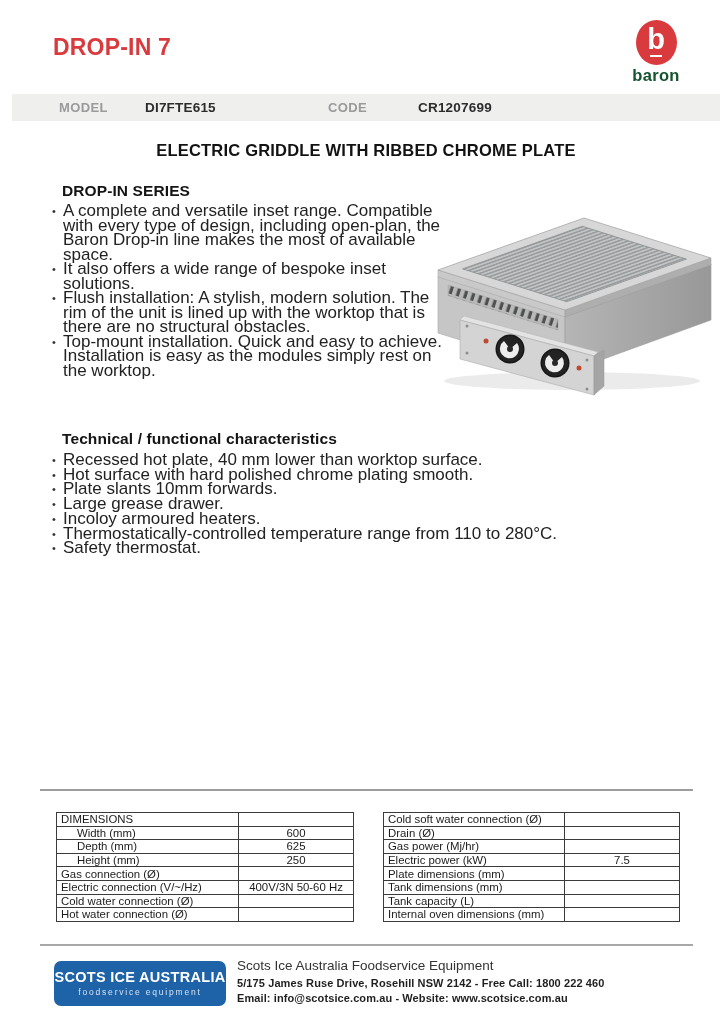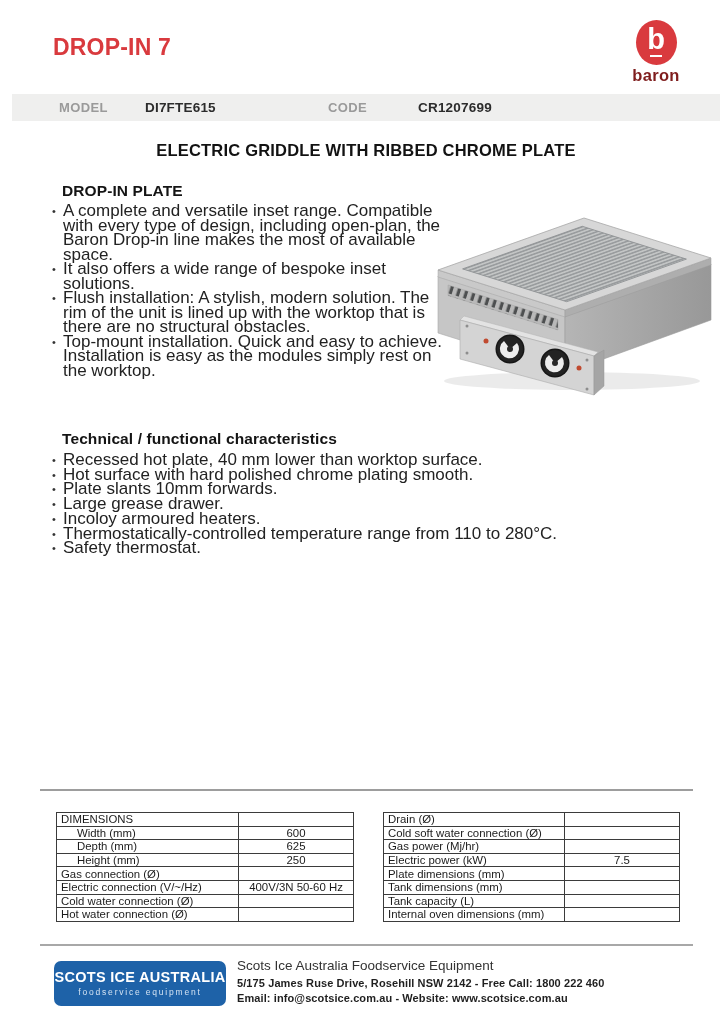--- a/index.html
+++ b/index.html
@@ -15,21 +15,21 @@
     font-size:23px; font-weight:800; letter-spacing:0.2px; color:#d93a3e;
   }
   .logo { position:absolute; left:620px; top:20px; width:64px; text-align:center; }
   .logo-circle {
     width:41px; height:45px; border-radius:50%; background:#d93a3e;
     margin:0 auto; position:relative; display:flex; align-items:center; justify-content:center;
   }
   .logo-b { color:#fff; font-size:29px; font-weight:700; line-height:1; margin-top:-6px; }
   .logo-underline { position:absolute; left:50%; transform:translateX(-50%); bottom:8px;
     width:12px; height:2.4px; background:#fff; }
-  .logo-text { font-size:16.5px; font-weight:600; color:#7f1d1d; margin-top:1px; letter-spacing:0.3px; }
+  .logo-text { font-size:16.5px; font-weight:600; color:#14532d; margin-top:1px; letter-spacing:0.3px; }
   
   .model-bar {
     position:absolute; left:8px; top:94px; width:708px; height:27px; background:#efefee;
   }
   .bar-label { position:absolute; top:6px; font-size:13px; font-weight:600; color:#9a9a9a; letter-spacing:0.4px; }
   .bar-value { position:absolute; top:6px; font-size:13.5px; font-weight:600; color:#2c2c2c; letter-spacing:0.2px; }
   
   .product-title {
     position:absolute; left:0; top:141px; width:724px; text-align:center;
     font-size:16.5px; font-weight:700; color:#121212; letter-spacing:0.2px;
@@ -98,21 +98,21 @@
 
   <div class="model-bar">
     <span class="bar-label" style="left:47px">MODEL</span>
     <span class="bar-value" style="left:133px">DI7FTE615</span>
     <span class="bar-label" style="left:316px">CODE</span>
     <span class="bar-value" style="left:406px">CR1207699</span>
   </div>
 
   <div class="product-title">ELECTRIC GRIDDLE WITH RIBBED CHROME PLATE</div>
 
-  <div class="section-heading series-heading">DROP-IN PLATE</div>
+  <div class="section-heading series-heading">DROP-IN SERIES</div>
   <ul class="bullets series-bullets">
     <li>A complete and versatile inset range. Compatible with every type of design, including open-plan, the Baron Drop-in line makes the most of available space.</li>
     <li>It also offers a wide range of bespoke inset solutions.</li>
     <li>Flush installation: A stylish, modern solution. The rim of the unit is lined up with the worktop that is there are no structural obstacles.</li>
     <li>Top-mount installation. Quick and easy to achieve. Installation is easy as the modules simply rest on the worktop.</li>
   </ul>
 
   <svg class="product-image" viewBox="0 0 300 200" xmlns="http://www.w3.org/2000/svg">
     <defs>
       <pattern id="ribs" width="3.2" height="3.2" patternUnits="userSpaceOnUse" patternTransform="rotate(-19.6)">
@@ -222,25 +222,25 @@
   </tbody>
     </table>
 
   <table class="spec-table table-right">
     <colgroup>
         <col class="c1">
         <col class="c2">
       </colgroup>
     <tbody>
         <tr>
+          <td class="lbl">Cold soft water connection (Ø)</td>
+          <td class="val"></td>
+        </tr>
+    <tr>
           <td class="lbl">Drain (Ø)</td>
-          <td class="val"></td>
-        </tr>
-    <tr>
-          <td class="lbl">Cold soft water connection (Ø)</td>
           <td class="val"></td>
         </tr>
     <tr>
           <td class="lbl">Gas power (Mj/hr)</td>
           <td class="val"></td>
         </tr>
     <tr>
           <td class="lbl">Electric power (kW)</td>
           <td class="val">7.5</td>
         </tr>

